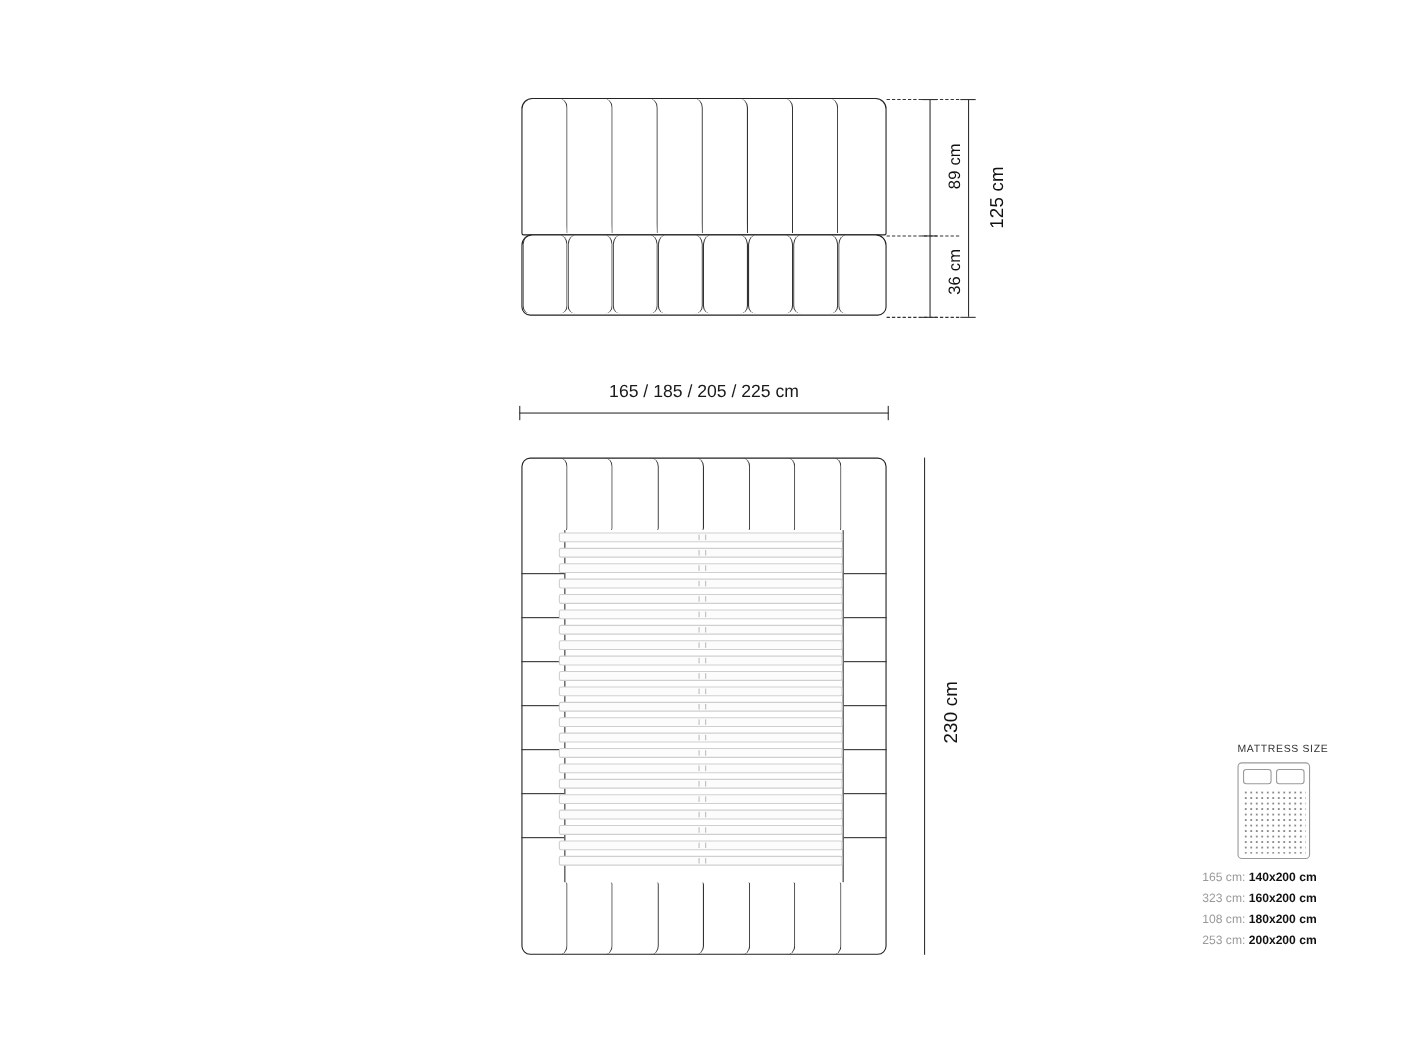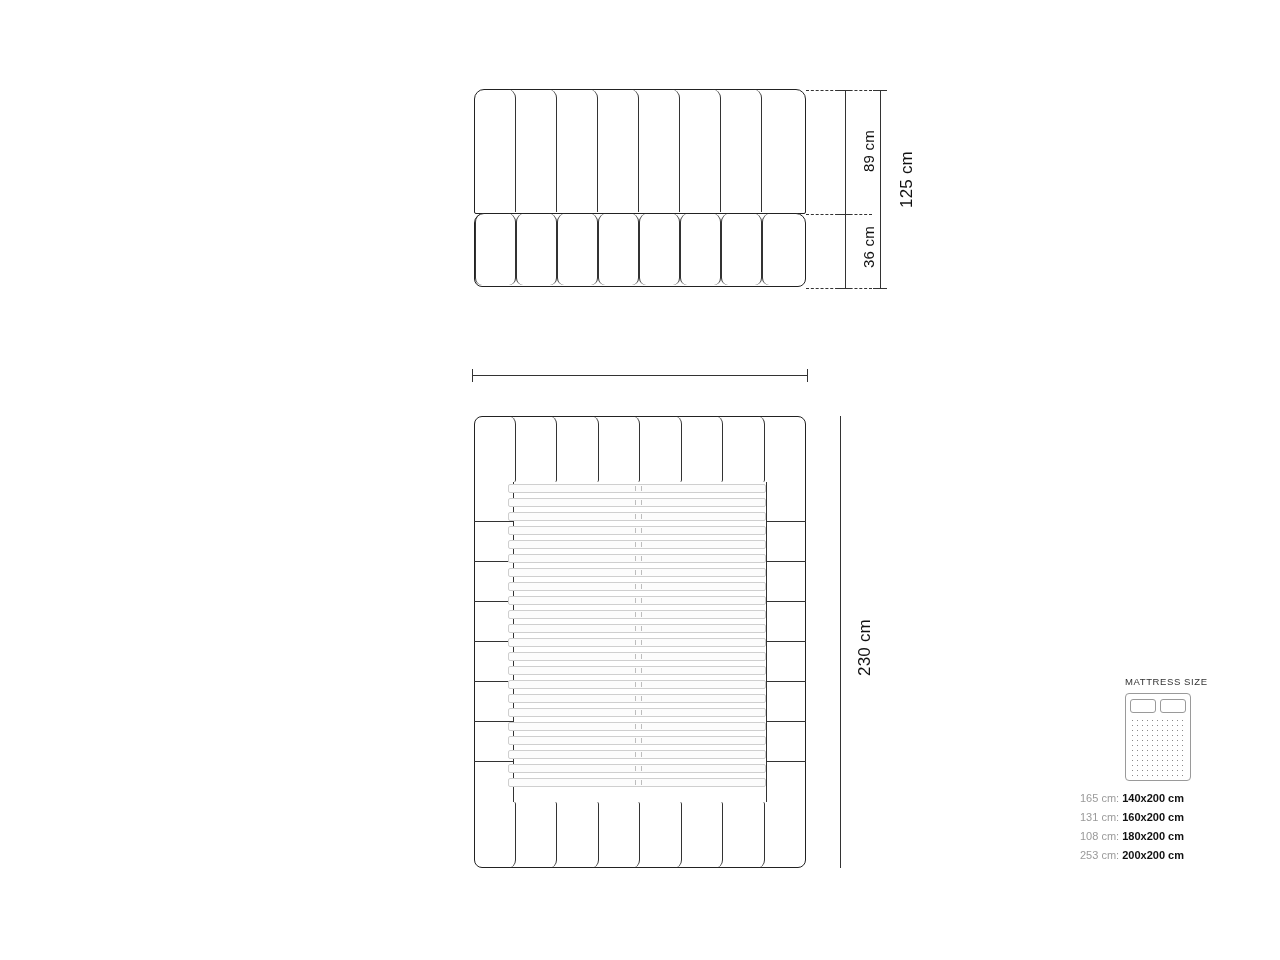--- a/index.html
+++ b/index.html
@@ -219,21 +219,21 @@
   .dots {
     position: absolute;
     left: 4px; top: 24px;
     width: 57px; height: 58px;
     background-image: radial-gradient(#8a8a8a 0.8px, transparent 0.9px);
     background-size: 5px 5px;
   }
   .legend-rows { margin-top: 8px; }
   .legend-row {
     font-size: 11px;
-    text-align: left;
+    text-align: center;
     line-height: 19px;
     color: #111;
     white-space: nowrap;
   }
   .legend-row .k { color: #9a9a9a; }
   .legend-row .v { font-weight: bold; color: #111; }
 </style>
 </head>
 <body>
 
@@ -278,20 +278,21 @@
     <div class="tick-h" style="left:838px; top:288px; width:14px;"></div>
     <div class="tick-h" style="left:873px; top:90px;  width:14px;"></div>
     <div class="tick-h" style="left:873px; top:288px; width:14px;"></div>
   </div>
 
   <div class="lbl vert" style="left:860px; top:172px;">89 cm</div>
   <div class="lbl vert" style="left:860px; top:268px;">36 cm</div>
   <div class="lbl vert" style="left:897px; top:208px; font-size:17px;">125 cm</div>
 
   <div id="width-dim">
+    <div class="txt">165 / 185 / 205 / 225 cm</div>
     <div class="line"></div>
     <div class="cap" style="left:2px"></div>
     <div class="cap" style="left:337px"></div>
   </div>
 
   <div id="top-view">
     <div class="tv-outer"></div>
 
     <div class="tv-row-top">
       <div class="tv-puff" style="left:0px"></div>
@@ -374,21 +375,21 @@
       <div class="pillow l"></div>
       <div class="pillow r"></div>
       <div class="dots"></div>
     </div>
     <div class="legend-rows">
       <div class="legend-row">
         <span class="k">165 cm:</span>
         <span class="v">140x200 cm</span>
       </div>
       <div class="legend-row">
-        <span class="k">131 cm:</span>
+        <span class="k">323 cm:</span>
         <span class="v">160x200 cm</span>
       </div>
       <div class="legend-row">
         <span class="k">108 cm:</span>
         <span class="v">180x200 cm</span>
       </div>
       <div class="legend-row">
         <span class="k">253 cm:</span>
         <span class="v">200x200 cm</span>
       </div>

